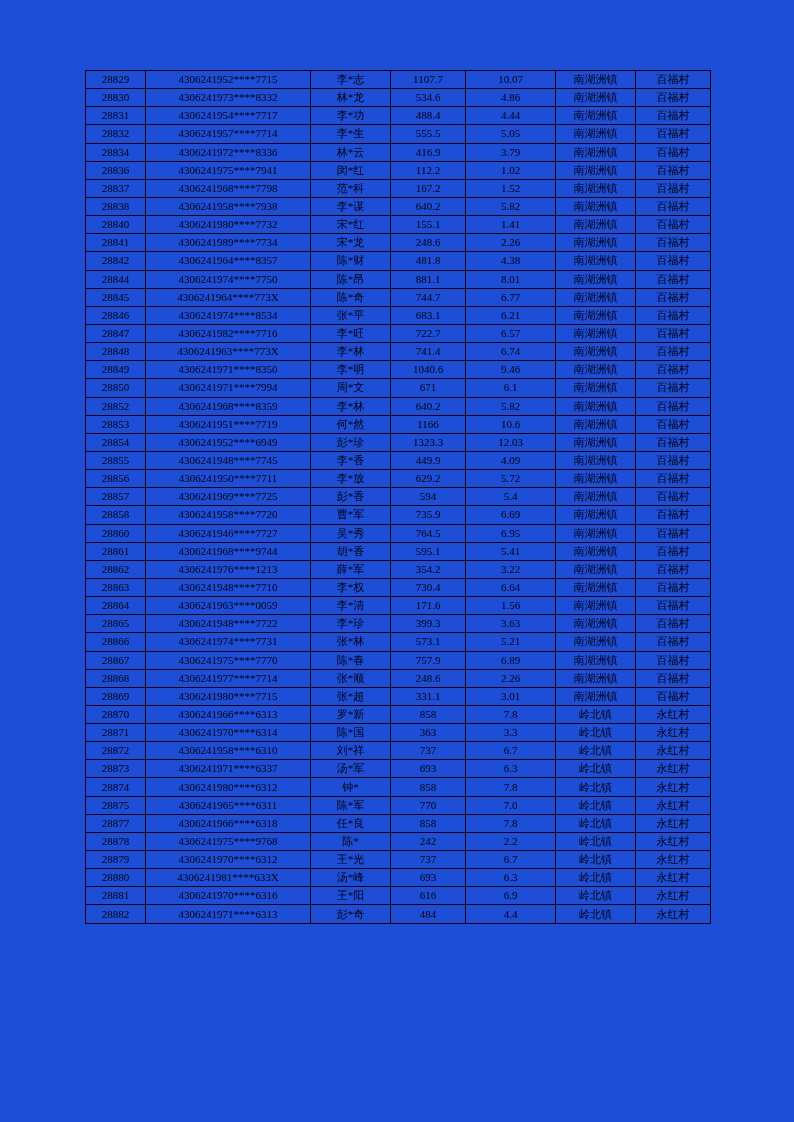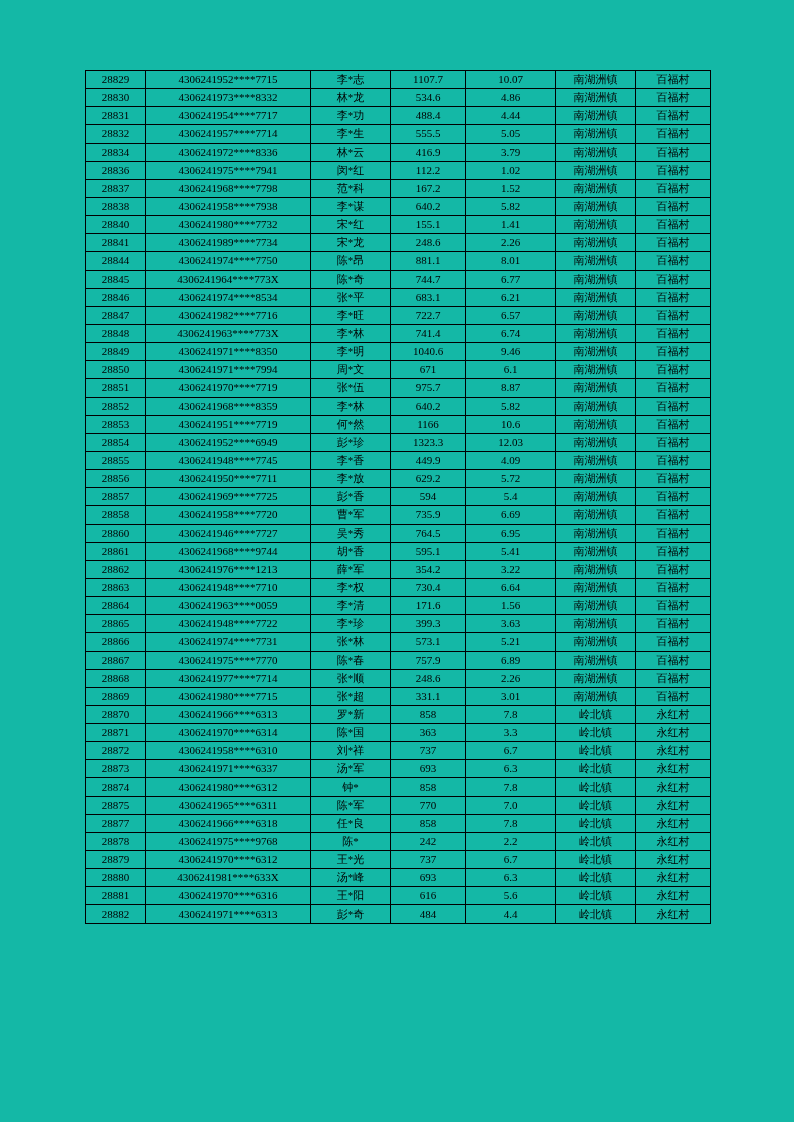--- a/index.html
+++ b/index.html
@@ -5,21 +5,21 @@
   html, body {
     margin: 0;
     padding: 0;
     background: #ffffff;
     font-family: "Liberation Serif", "DejaVu Serif", serif;
   }
   .page {
     position: relative;
     width: 794px;
     height: 1122px;
-    background: #14b8a6;
+    background: #1d4ed8;
     overflow: hidden;
   }
   table.data-table {
     position: absolute;
     left: 85px;
     top: 70px;
     border-collapse: collapse;
     table-layout: fixed;
     width: 625px;
   }
@@ -142,20 +142,29 @@
         <tr>
           <td>28841</td>
           <td>4306241989****7734</td>
           <td>宋*龙</td>
           <td>248.6</td>
           <td>2.26</td>
           <td>南湖洲镇</td>
           <td>百福村</td>
         </tr>
         <tr>
+          <td>28842</td>
+          <td>4306241964****8357</td>
+          <td>陈*财</td>
+          <td>481.8</td>
+          <td>4.38</td>
+          <td>南湖洲镇</td>
+          <td>百福村</td>
+        </tr>
+        <tr>
           <td>28844</td>
           <td>4306241974****7750</td>
           <td>陈*昂</td>
           <td>881.1</td>
           <td>8.01</td>
           <td>南湖洲镇</td>
           <td>百福村</td>
         </tr>
         <tr>
           <td>28845</td>
@@ -205,29 +214,20 @@
         <tr>
           <td>28850</td>
           <td>4306241971****7994</td>
           <td>周*文</td>
           <td>671</td>
           <td>6.1</td>
           <td>南湖洲镇</td>
           <td>百福村</td>
         </tr>
         <tr>
-          <td>28851</td>
-          <td>4306241970****7719</td>
-          <td>张*伍</td>
-          <td>975.7</td>
-          <td>8.87</td>
-          <td>南湖洲镇</td>
-          <td>百福村</td>
-        </tr>
-        <tr>
           <td>28852</td>
           <td>4306241968****8359</td>
           <td>李*林</td>
           <td>640.2</td>
           <td>5.82</td>
           <td>南湖洲镇</td>
           <td>百福村</td>
         </tr>
         <tr>
           <td>28853</td>
@@ -461,21 +461,21 @@
           <td>693</td>
           <td>6.3</td>
           <td>岭北镇</td>
           <td>永红村</td>
         </tr>
         <tr>
           <td>28881</td>
           <td>4306241970****6316</td>
           <td>王*阳</td>
           <td>616</td>
-          <td>5.6</td>
+          <td>6.9</td>
           <td>岭北镇</td>
           <td>永红村</td>
         </tr>
         <tr>
           <td>28882</td>
           <td>4306241971****6313</td>
           <td>彭*奇</td>
           <td>484</td>
           <td>4.4</td>
           <td>岭北镇</td>

